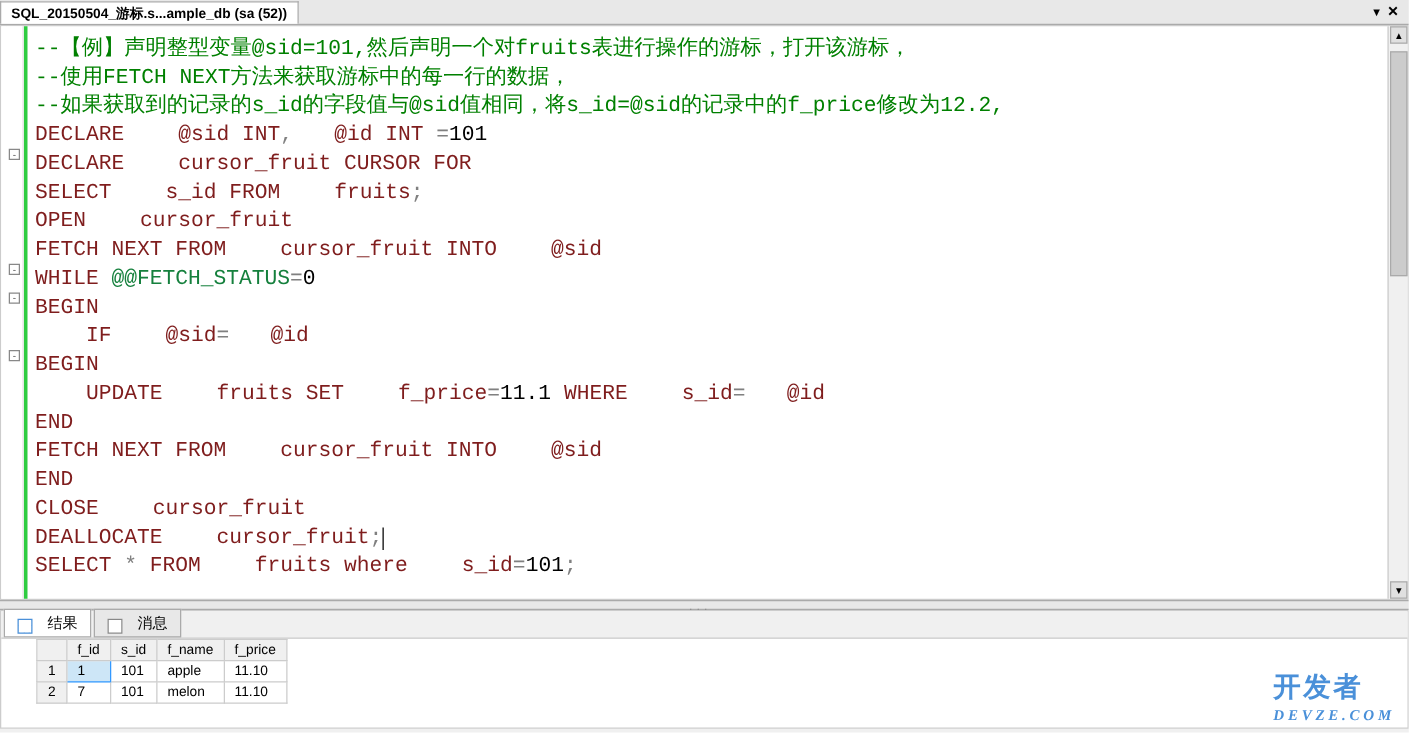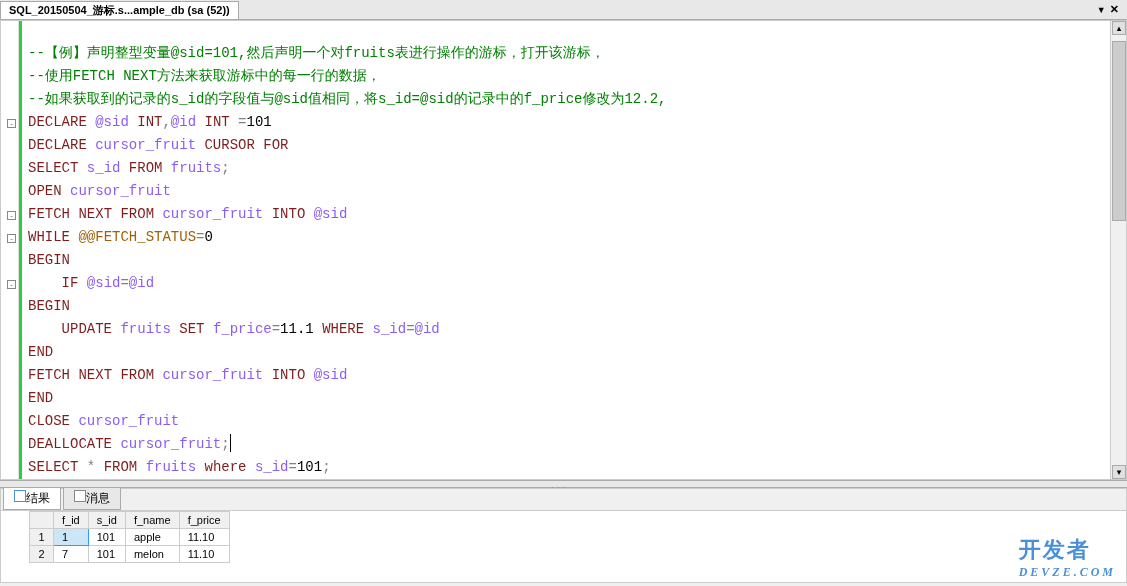--- a/index.html
+++ b/index.html
@@ -9,38 +9,38 @@
     .tab { background: #fff; border: 1px solid #aaa; border-bottom: none; padding: 1px 8px; font-size: 11px; font-weight: bold; display: inline-block; }
     .tab-close { padding: 0 8px; display: flex; gap: 4px; align-items: center; }
     .close-x { font-weight: bold; cursor: pointer; font-size: 11px; }
     .dropdown-arrow { font-size: 9px; cursor: pointer; }
     
     .editor-container { display: flex; height: 460px; background: #fff; border: 1px solid #ccc; position: relative; }
     .fold-column { width: 14px; background: #fff; border-right: 1px solid #e0e0e0; position: relative; }
     .fold-marker { position: absolute; left: 2px; width: 9px; height: 9px; border: 1px solid #888; background: #fff; font-size: 8px; line-height: 7px; text-align: center; color: #555; }
     .left-bar { width: 4px; background: #fff; }
     .green-line { width: 3px; background: #2ecc40; }
-    .editor { flex: 1; padding: 21px 6px; font-family: Consolas, "Courier New", monospace; font-size: 14px; line-height: 23px; white-space: pre; overflow: auto; color: #000; }
+    .editor { flex: 1; padding: 7px 6px; font-family: Consolas, "Courier New", monospace; font-size: 17px; line-height: 23px; white-space: pre; overflow: auto; color: #000; }
     .scrollbar-v { width: 16px; background: #f0f0f0; border-left: 1px solid #ccc; position: relative; }
     .scroll-thumb { position: absolute; top: 20px; width: 14px; height: 180px; background: #ccc; border: 1px solid #aaa; left: 1px; }
     .scroll-arrow { position: absolute; width: 14px; height: 14px; background: #e0e0e0; border: 1px solid #aaa; left: 1px; text-align: center; font-size: 9px; line-height: 12px; }
     
     .comment { color: #008000; }
     .keyword { color: #7f1d1d; }
     .operator { color: #808080; }
-    .sysvar { color: #a16207; }
-    .ident { color: #8b5cf6; }
+    .sysvar { color: #15803d; }
+    .ident { color: #7f1d1d; margin-left: 33px; }
     
     .splitter { height: 8px; background: #e8e8e8; border-top: 1px solid #aaa; border-bottom: 1px solid #aaa; cursor: ns-resize; position: relative; }
     .splitter-handle { position: absolute; left: 50%; top: 1px; width: 30px; height: 5px; transform: translateX(-50%); }
     .splitter-handle::before { content: "⋮⋮⋮"; letter-spacing: -2px; font-size: 8px; color: #888; }
     
     .results-panel { height: 95px; background: #fff; border: 1px solid #ccc; display: flex; flex-direction: column; position: relative; }
     .results-tabs { height: 22px; background: #f0f0f0; border-bottom: 1px solid #ccc; display: flex; align-items: flex-end; }
-    .result-tab { padding: 2px 10px; font-size: 12px; border: 1px solid #aaa; background: #fff; margin-left: 2px; cursor: pointer; display: flex; align-items: flex-start; gap: 0; }
+    .result-tab { padding: 2px 10px; font-size: 12px; border: 1px solid #aaa; background: #fff; margin-left: 2px; cursor: pointer; display: flex; align-items: flex-end; gap: 12px; }
     .result-tab.inactive { background: #e8e8e8; }
     .tab-icon { width: 12px; height: 12px; display: inline-block; }
     .grid-icon { background: linear-gradient(#fff 50%, #fff 50%), linear-gradient(90deg, #4a90d9 1px, transparent 1px), linear-gradient(#4a90d9 1px, transparent 1px); background-size: 100% 100%, 4px 4px, 4px 4px; border: 1px solid #4a90d9; }
     .msg-icon { background: #fff; border: 1px solid #888; position: relative; }
     
     .results-grid { flex: 1; overflow: auto; padding-left: 28px; }
     .results-table { border-collapse: collapse; font-size: 11px; }
     .results-table th { background: #f0f0f0; border: 1px solid #ccc; padding: 2px 8px; font-weight: normal; text-align: left; }
     .results-table td { border: 1px solid #ccc; padding: 2px 8px; background: #fff; }
     .results-table .row-header { background: #f0f0f0; text-align: center; width: 24px; }

